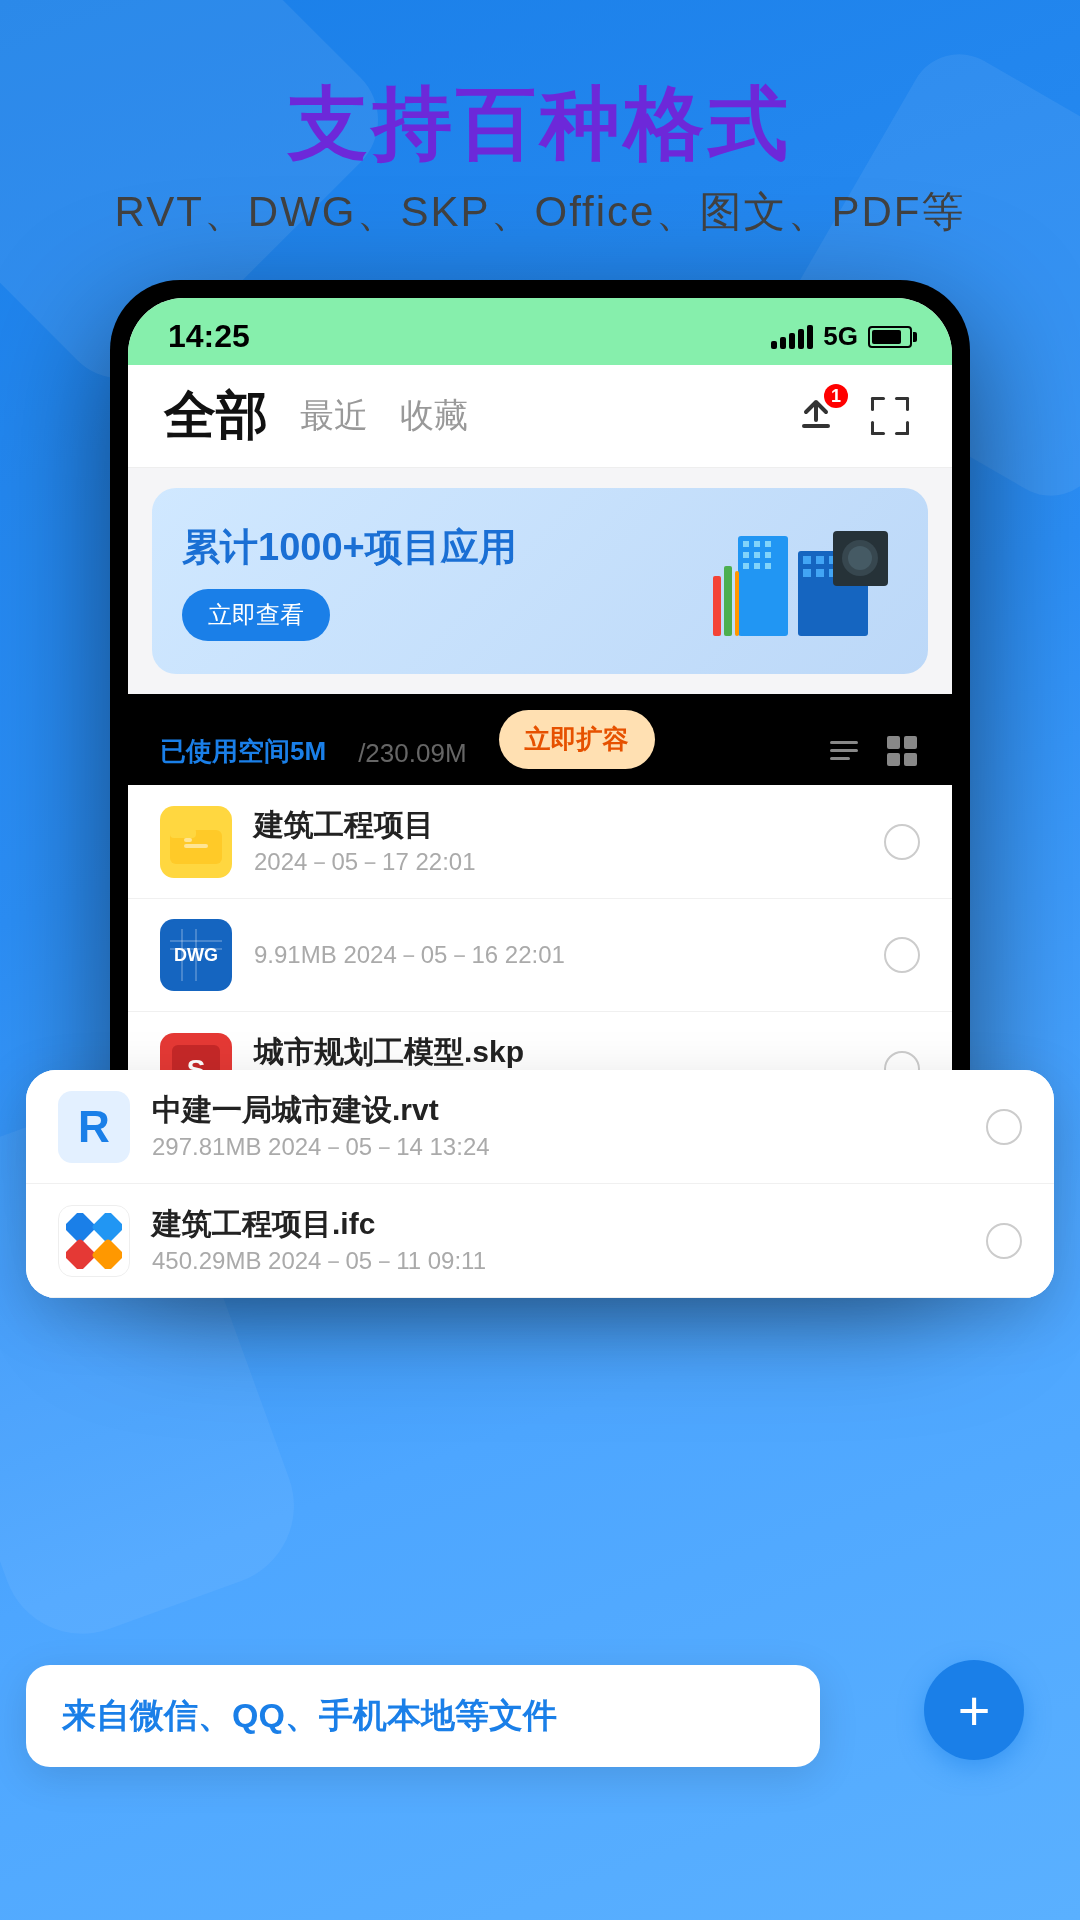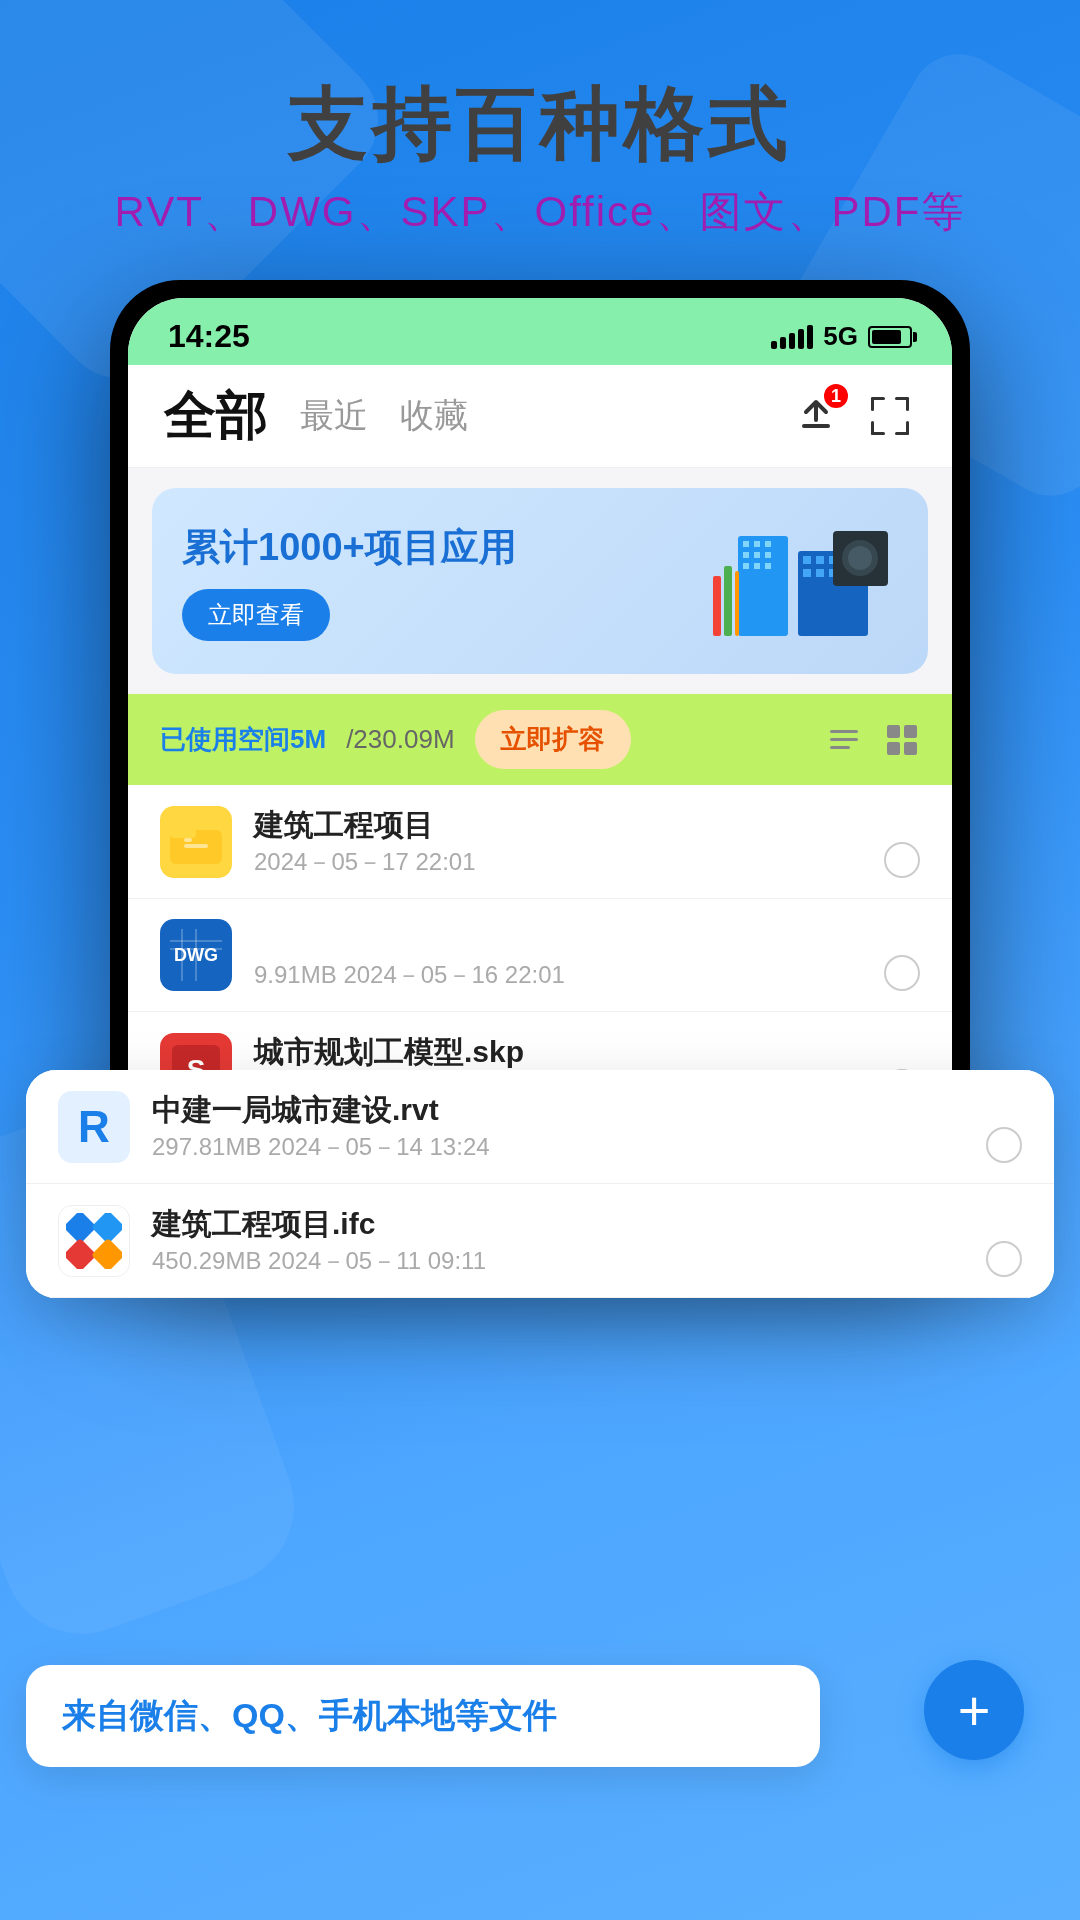--- a/index.html
+++ b/index.html
@@ -43,28 +43,28 @@
     .header-area {
       position: relative;
       z-index: 10;
       text-align: center;
       padding-top: 80px;
       padding-bottom: 30px;
     }
     .header-title {
       font-size: 80px;
       font-weight: 900;
-      color: #404040;
+      color: #6d28d9;
       letter-spacing: 4px;
       line-height: 1.1;
     }
     .header-subtitle {
       font-size: 42px;
       font-weight: 400;
-      color: #a21caf;
+      color: #404040;
       margin-top: 16px;
       letter-spacing: 2px;
     }
 
     
     .phone-mockup {
       position: absolute;
       top: 280px;
       left: 50%;
       transform: translateX(-50%);
@@ -196,44 +196,44 @@
       color: white;
       border-radius: 30px;
       padding: 10px 26px;
       font-size: 24px;
       margin-top: 16px;
       display: inline-block;
     }
 
     
     .storage-info {
-      background: #bef264;
-      display: flex;
-      align-items: center;
+      background: #000000;
+      display: flex;
+      align-items: flex-end;
       padding: 16px 32px;
-      gap: 20px;
+      gap: 32px;
       font-size: 26px;
     }
     .storage-used { color: #1a7fe8; font-weight: 600; }
     .storage-total { color: #666; }
     .expand-btn {
       background: #ffe0b2;
       color: #e65100;
       border-radius: 30px;
       padding: 12px 26px;
       font-size: 26px;
       font-weight: 700;
     }
     .view-icons { margin-left: auto; display: flex; gap: 22px; align-items: center; }
 
     
     .file-list { background: white; }
     .file-item {
       display: flex;
-      align-items: flex-end;
+      align-items: center;
       padding: 20px 32px;
       border-bottom: 1px solid #f0f0f0;
       gap: 22px;
       background: white;
     }
     .file-icon {
       width: 72px; height: 72px;
       border-radius: 14px;
       display: flex; align-items: center; justify-content: center;
       flex-shrink: 0;

